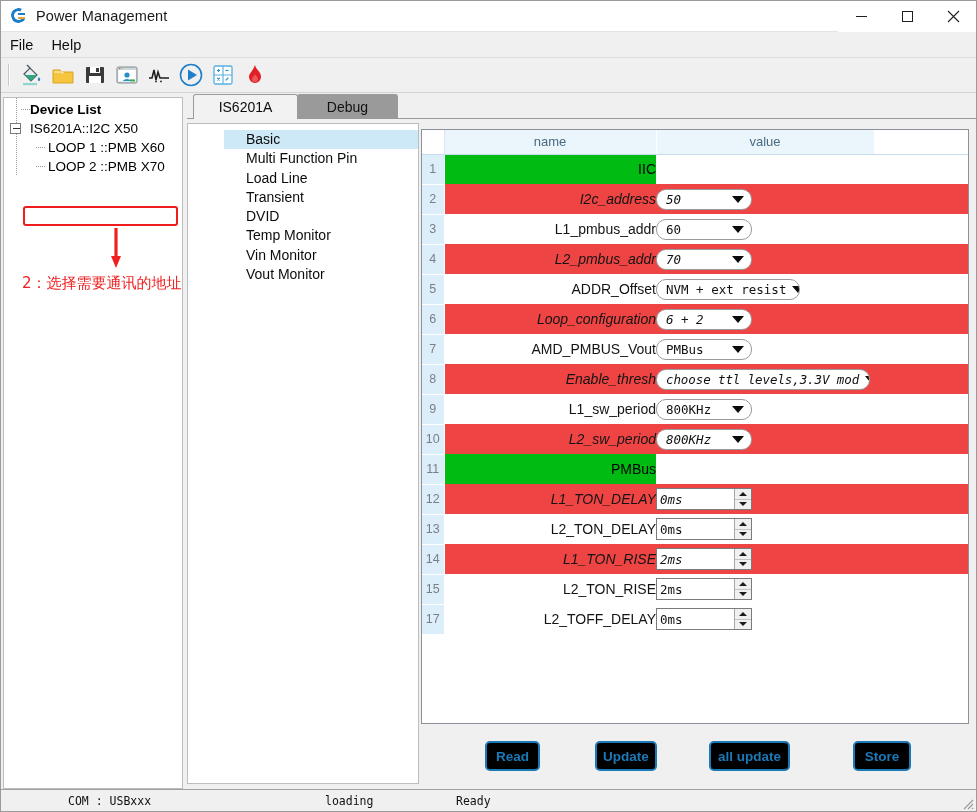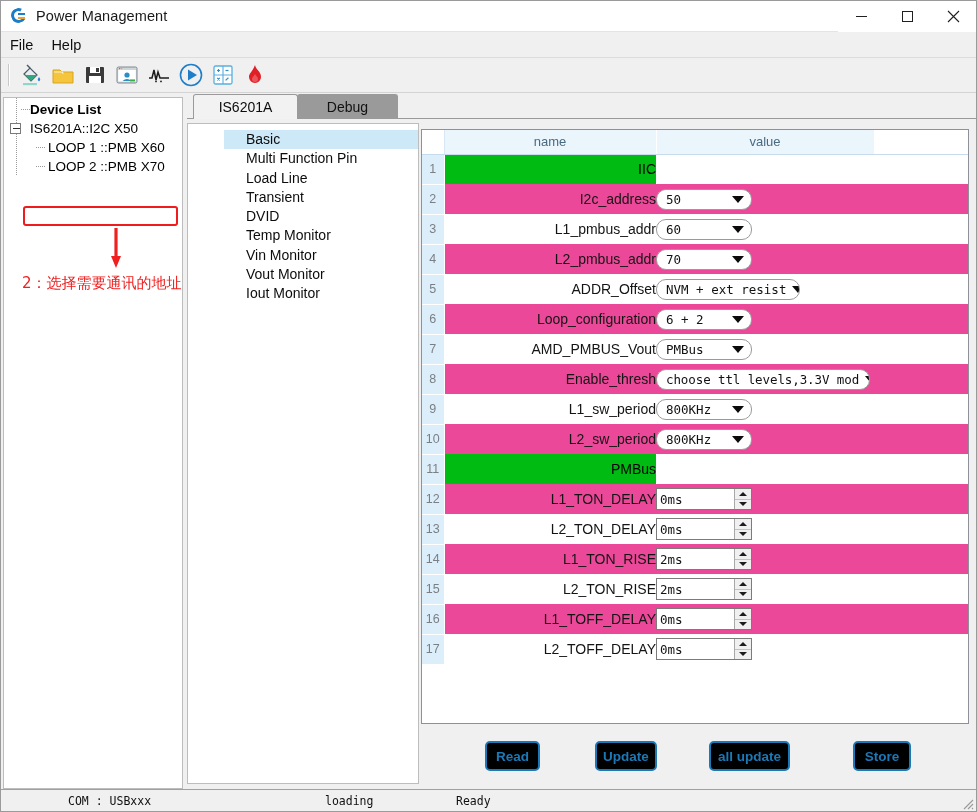--- a/index.html
+++ b/index.html
@@ -207,21 +207,21 @@
   table.grid th.pad-head { background: #ffffff; border-right: none; }
 
   table.grid td { height: 30px; padding: 0; vertical-align: middle; }
   td.idx {
     background: #ddeefb;
     border-right: 1px solid #ffffff;
     border-bottom: 1px solid #ffffff;
     text-align: center;
     font-size: 12.5px; color: #7a7f85;
   }
-  tr.even td.name, tr.even td.val, tr.even td.pad { background: #ec4899; }
+  tr.even td.name, tr.even td.val, tr.even td.pad { background: #ef4444; font-style: italic; }
   tr.odd  td.name, tr.odd  td.val, tr.odd  td.pad { background: #ffffff; }
   td.name {
     text-align: right;
     font-size: 14px; color: #141414;
   }
   td.val { padding-left: 14px; }
   tr.section td.name {
     background: #00bb11 !important;
     color: #000; font-size: 14px;
   }
@@ -467,21 +467,20 @@
   <div class="mid-panel">
     <div class="mid-list">
       <div class="mid-item selected">Basic</div>
       <div class="mid-item">Multi Function Pin</div>
       <div class="mid-item">Load Line</div>
       <div class="mid-item">Transient</div>
       <div class="mid-item">DVID</div>
       <div class="mid-item">Temp Monitor</div>
       <div class="mid-item">Vin Monitor</div>
       <div class="mid-item">Vout Monitor</div>
-      <div class="mid-item">Iout Monitor</div>
     </div>
   </div>
 
   <div class="table-wrap">
     <table class="grid">
       <colgroup>
         <col class="c-idx">
           <col class="c-name">
           <col class="c-val">
           <col class="c-pad">
@@ -645,36 +644,20 @@
                   <span class="sb top">
                     <span class="tri-up"></span>
                   </span>
                   <span class="sb">
                     <span class="tri-dn"></span>
                   </span>
                 </span>
               </div></td>
             <td class="pad"></td>
           </tr>
-          <tr class="even">
-            <td class="idx">16</td>
-            <td class="name">L1_TOFF_DELAY</td>
-            <td class="val"><div class="spin">
-                <span class="stext">0ms</span>
-                <span class="sbtns">
-                  <span class="sb top">
-                    <span class="tri-up"></span>
-                  </span>
-                  <span class="sb">
-                    <span class="tri-dn"></span>
-                  </span>
-                </span>
-              </div></td>
-            <td class="pad"></td>
-          </tr>
           <tr class="odd">
             <td class="idx">17</td>
             <td class="name">L2_TOFF_DELAY</td>
             <td class="val"><div class="spin">
                 <span class="stext">0ms</span>
                 <span class="sbtns">
                   <span class="sb top">
                     <span class="tri-up"></span>
                   </span>
                   <span class="sb">

